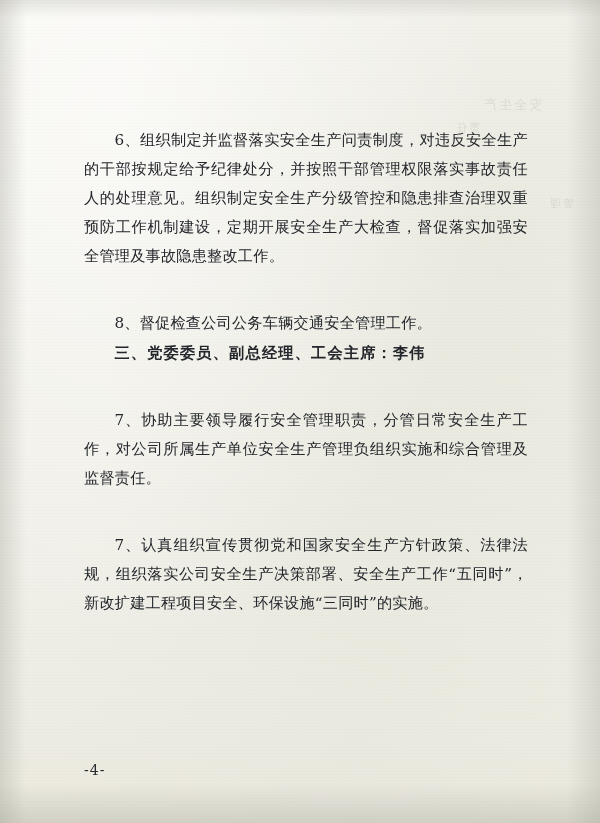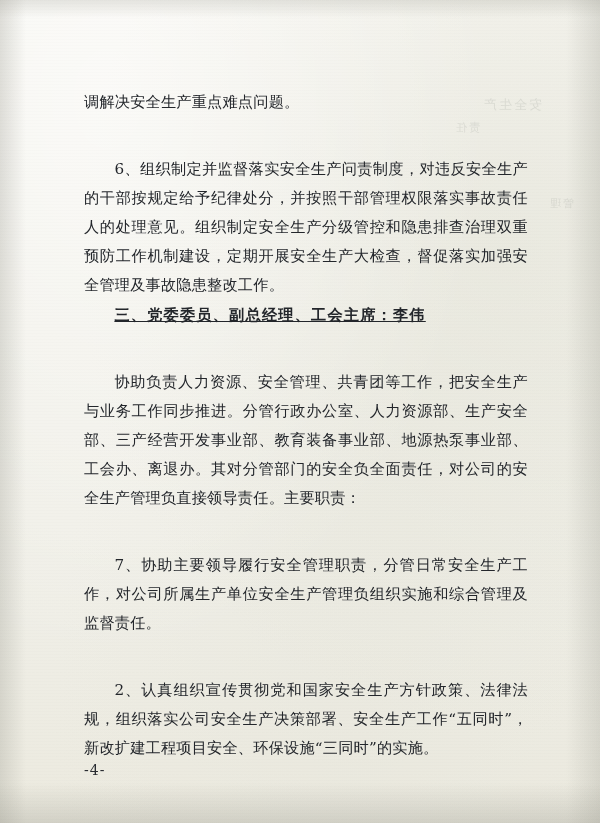--- a/index.html
+++ b/index.html
@@ -59,21 +59,20 @@
     color: #23262b;
     text-align: justify;
     text-justify: inter-ideograph;
     letter-spacing: 0.2px;
   }
   p.indent { text-indent: 2em; margin-top: 38px; }
   p.heading {
     text-indent: 2em;
     font-weight: bold;
     letter-spacing: 1.2px;
-    text-decoration: underline;
   }
   .pagenum {
     position: absolute;
     left: 84px;
     top: 762px;
     font-size: 14px;
     color: #2a2d32;
     letter-spacing: 1px;
   }
   
@@ -106,22 +105,21 @@
   <div class="edge-top"></div>
   <div class="edge-left"></div>
   <div class="edge-right"></div>
   <div class="edge-bottom"></div>
 
   <div class="ghost g1">安全生产</div>
   <div class="ghost g2">责任</div>
   <div class="ghost g3">管理</div>
 
   <div id="content">
-    <p>调解决安全生产重点难点问题。</p>
     <p class="indent">6、组织制定并监督落实安全生产问责制度，对违反安全生产的干部按规定给予纪律处分，并按照干部管理权限落实事故责任人的处理意见。组织制定安全生产分级管控和隐患排查治理双重预防工作机制建设，定期开展安全生产大检查，督促落实加强安全管理及事故隐患整改工作。</p>
+    <p class="indent">8、督促检查公司公务车辆交通安全管理工作。</p>
     <p class="heading">三、党委委员、副总经理、工会主席：李伟</p>
-    <p class="indent">协助负责人力资源、安全管理、共青团等工作，把安全生产与业务工作同步推进。分管行政办公室、人力资源部、生产安全部、三产经营开发事业部、教育装备事业部、地源热泵事业部、工会办、离退办。其对分管部门的安全负全面责任，对公司的安全生产管理负直接领导责任。主要职责：</p>
     <p class="indent">7、协助主要领导履行安全管理职责，分管日常安全生产工作，对公司所属生产单位安全生产管理负组织实施和综合管理及监督责任。</p>
-    <p class="indent">2、认真组织宣传贯彻党和国家安全生产方针政策、法律法规，组织落实公司安全生产决策部署、安全生产工作“五同时”，新改扩建工程项目安全、环保设施“三同时”的实施。</p>
+    <p class="indent">7、认真组织宣传贯彻党和国家安全生产方针政策、法律法规，组织落实公司安全生产决策部署、安全生产工作“五同时”，新改扩建工程项目安全、环保设施“三同时”的实施。</p>
   </div>
 
   <div class="pagenum">-4-</div>
 </div>
 
 </body></html>

